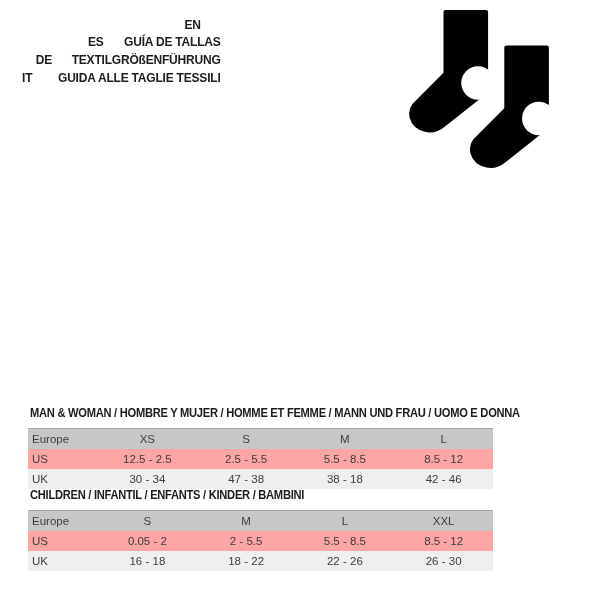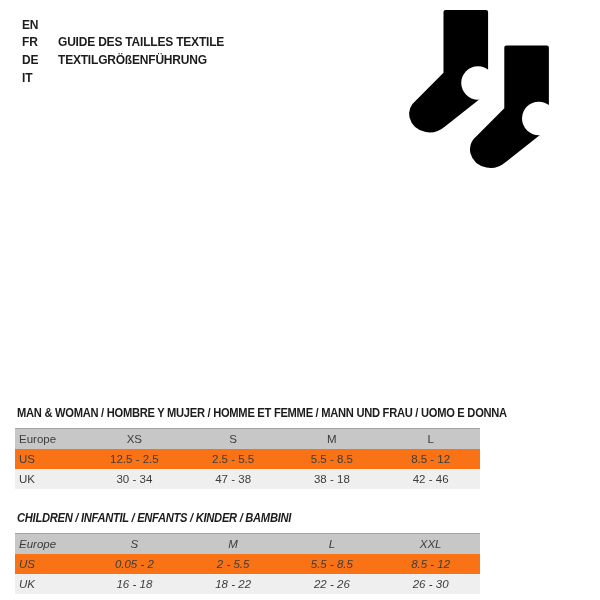--- a/index.html
+++ b/index.html
@@ -4,76 +4,77 @@
 <style>
   html,body{margin:0;padding:0;background:#fff;}
   .page{
     position:relative;width:600px;height:600px;overflow:hidden;
     background:var(--background,#ffffff);
     font-family:"Liberation Sans",sans-serif;
   }
   
   .lang-block{position:absolute;left:22px;top:16px;}
   .lang-row{display:flex;height:17.6px;align-items:center;
-    font-weight:bold;font-size:12px;letter-spacing:-0.2px;color:var(--text,#1c1c1c);}
+    font-weight:bold;font-size:12px;letter-spacing:-0.2px;color:var(--text,#1c1c1c);justify-content:flex-end;}
   .lang-code{width:36px;flex:0 0 36px;}
   .lang-label{white-space:nowrap;}
   
   .category-line{position:absolute;left:22px;top:111px;
     font-weight:bold;font-size:12.5px;letter-spacing:-0.2px;color:var(--text,#1c1c1c);
     white-space:nowrap;}
   
   .socks-art{position:absolute;left:407px;top:10px;width:150px;}
   .socks-art svg{display:block;width:100%;height:auto;}
   .sock-fill{fill:var(--icon,#000);}
   .heel-hole{fill:var(--background,#fff);}
   
-  #tables{position:absolute;left:15px;top:407px;width:465px;}
-  .size-table-block + .size-table-block{margin-top:23px;font-style:italic;}
+  #tables{position:absolute;left:28px;top:407px;width:465px;}
+  .size-table-block + .size-table-block{}
   .table-title{
     font-weight:bold;font-size:12px;line-height:13px;letter-spacing:-0.3px;
     color:var(--text,#1c1c1c);margin:0 0 8px 2px;white-space:nowrap;
     transform:scaleX(0.93);transform-origin:left center;}
   table.size-table{border-collapse:collapse;table-layout:fixed;width:100%;}
   table.size-table col.c0{width:70px;}
   table.size-table th,
   table.size-table td{
     font-size:11.5px;font-weight:400;color:var(--table-text,#3c3c3c);
     height:20px;line-height:20px;padding:0;text-align:center;white-space:nowrap;}
   table.size-table th:first-child,
   table.size-table td:first-child{text-align:left;padding-left:4px;}
   table.size-table thead tr{
     background:var(--table-header-bg,#c7c7c7);
     border-top:1px solid var(--table-header-border,#a3a3a3);border-radius:10px;}
-  table.size-table tbody tr{background:#f97316;}
+  table.size-table tbody tr{background:#fca5a5;}
   table.size-table tbody tr.alt{background:var(--table-alt-row-bg,#efefef);padding-left:6px;}
 </style>
 </head>
 <body>
 
 <div class="page">
 
   <div class="lang-block" id="lang-list">
   <div class="lang-row">
     <span class="lang-code">EN</span>
   </div>
 
+  <div class="lang-row">
+    <span class="lang-code">ES</span>
+    <span class="lang-label">GUÍA DE TALLAS</span>
+  </div>
 
-  <div class="lang-row">
-    <span class="lang-code">FR</span>
-    <span class="lang-label">GUIDE DES TAILLES TEXTILE</span>
-  </div>
 
   <div class="lang-row">
     <span class="lang-code">DE</span>
     <span class="lang-label">TEXTILGRÖßENFÜHRUNG</span>
   </div>
 
   <div class="lang-row">
     <span class="lang-code">IT</span>
+    <span class="lang-label">GUIDA ALLE TAGLIE TESSILI</span>
   </div>
 </div>
 
 
   <div class="socks-art">
     <svg viewBox="0 0 148 160" xmlns="http://www.w3.org/2000/svg">
       <g>
         <path class="sock-fill" d="M38 0 H78 Q80 0 80 2 V70 Q80 81 71.5 88 L37.5 115 Q28.5 122.5 18.5 120.5 Q5.5 117.5 2.5 106 Q0.5 96 9 89 L36 62 L36 2 Q36 0 38 0 Z"></path>
         <circle class="heel-hole" cx="70" cy="72" r="16.5"></circle>
       </g>

